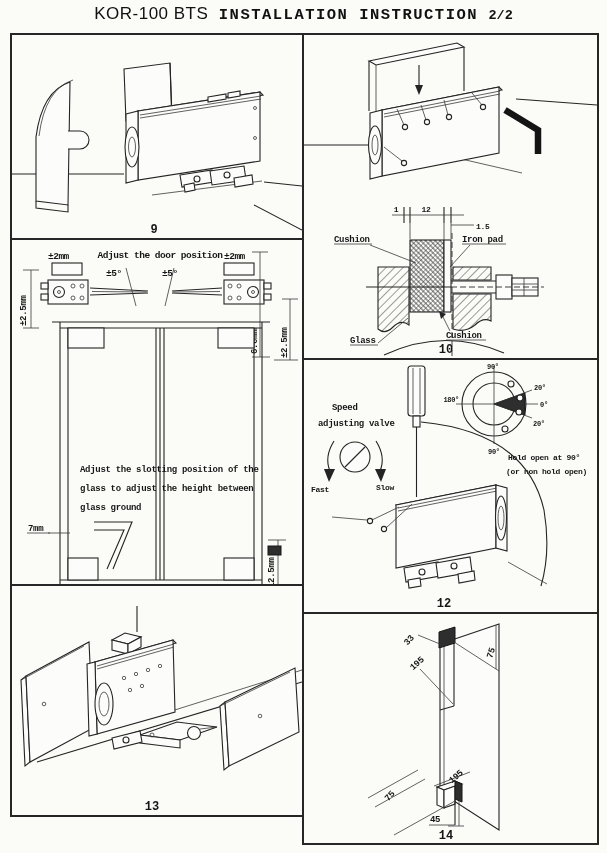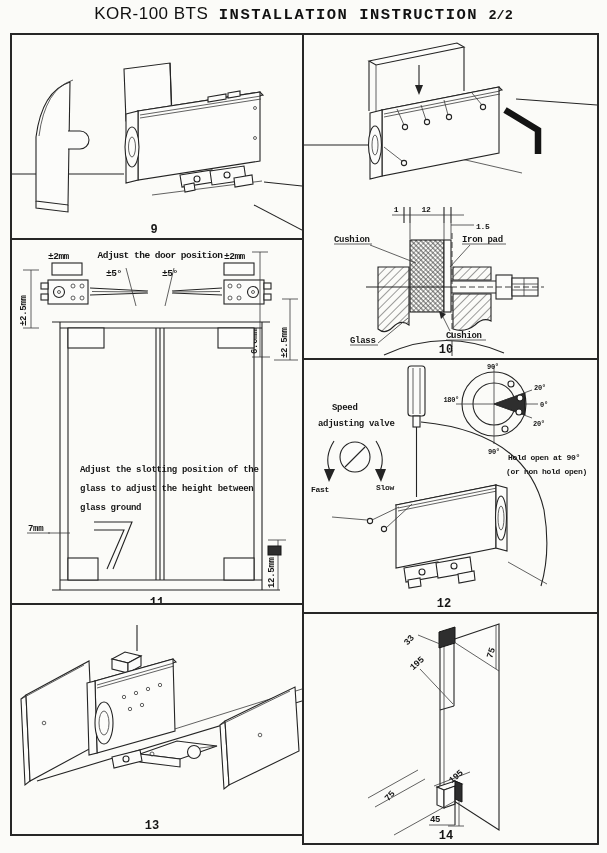--- a/index.html
+++ b/index.html
@@ -7,21 +7,21 @@
   .page{position:relative;width:607px;height:853px;background:#fbfbf8;overflow:hidden;border-radius:28px;}
   .title{position:absolute;top:4px;left:0;right:0;text-align:center;white-space:nowrap;color:#111;}
   .title .model{font-family:"Liberation Sans",sans-serif;font-size:17px;letter-spacing:.5px;}
   .title .main{font-family:"Liberation Mono","DejaVu Sans Mono",monospace;font-weight:bold;font-size:15.5px;letter-spacing:1.5px;margin-left:6px;}
   .title .pg{font-family:"Liberation Mono","DejaVu Sans Mono",monospace;font-weight:bold;font-size:13.5px;margin-left:6px;}
   .panel{position:absolute;border:2px solid #262626;background:#fbfbf8;box-sizing:border-box;}
   .panel svg{position:absolute;left:0;top:0;width:100%;height:100%;}
   
   #p9 {left:10px; top:33px;  width:294px;height:207px;}
   #p11{left:10px; top:238px; width:294px;height:376px;}
-  #p13{left:10px; top:603px; width:294px;height:233px;}
+  #p13{left:10px; top:584px; width:294px;height:233px;}
   #p10{left:302px;top:33px;  width:297px;height:327px;}
   #p12{left:302px;top:358px; width:297px;height:256px;}
   #p14{left:302px;top:612px; width:297px;height:233px;}
   
   .ln{stroke:#242424;stroke-width:1.1;fill:none;}
   .tn{stroke:#3a3a3a;stroke-width:.8;fill:none;}
   .wf{fill:#fcfcfa;stroke:#242424;stroke-width:1.1;}
   .dk{fill:#2e2e2e;stroke:#161616;stroke-width:1;}
   .thk{stroke:#141414;stroke-width:6.5;fill:none;stroke-linejoin:miter;}
   .arr{fill:#242424;stroke:none;}

